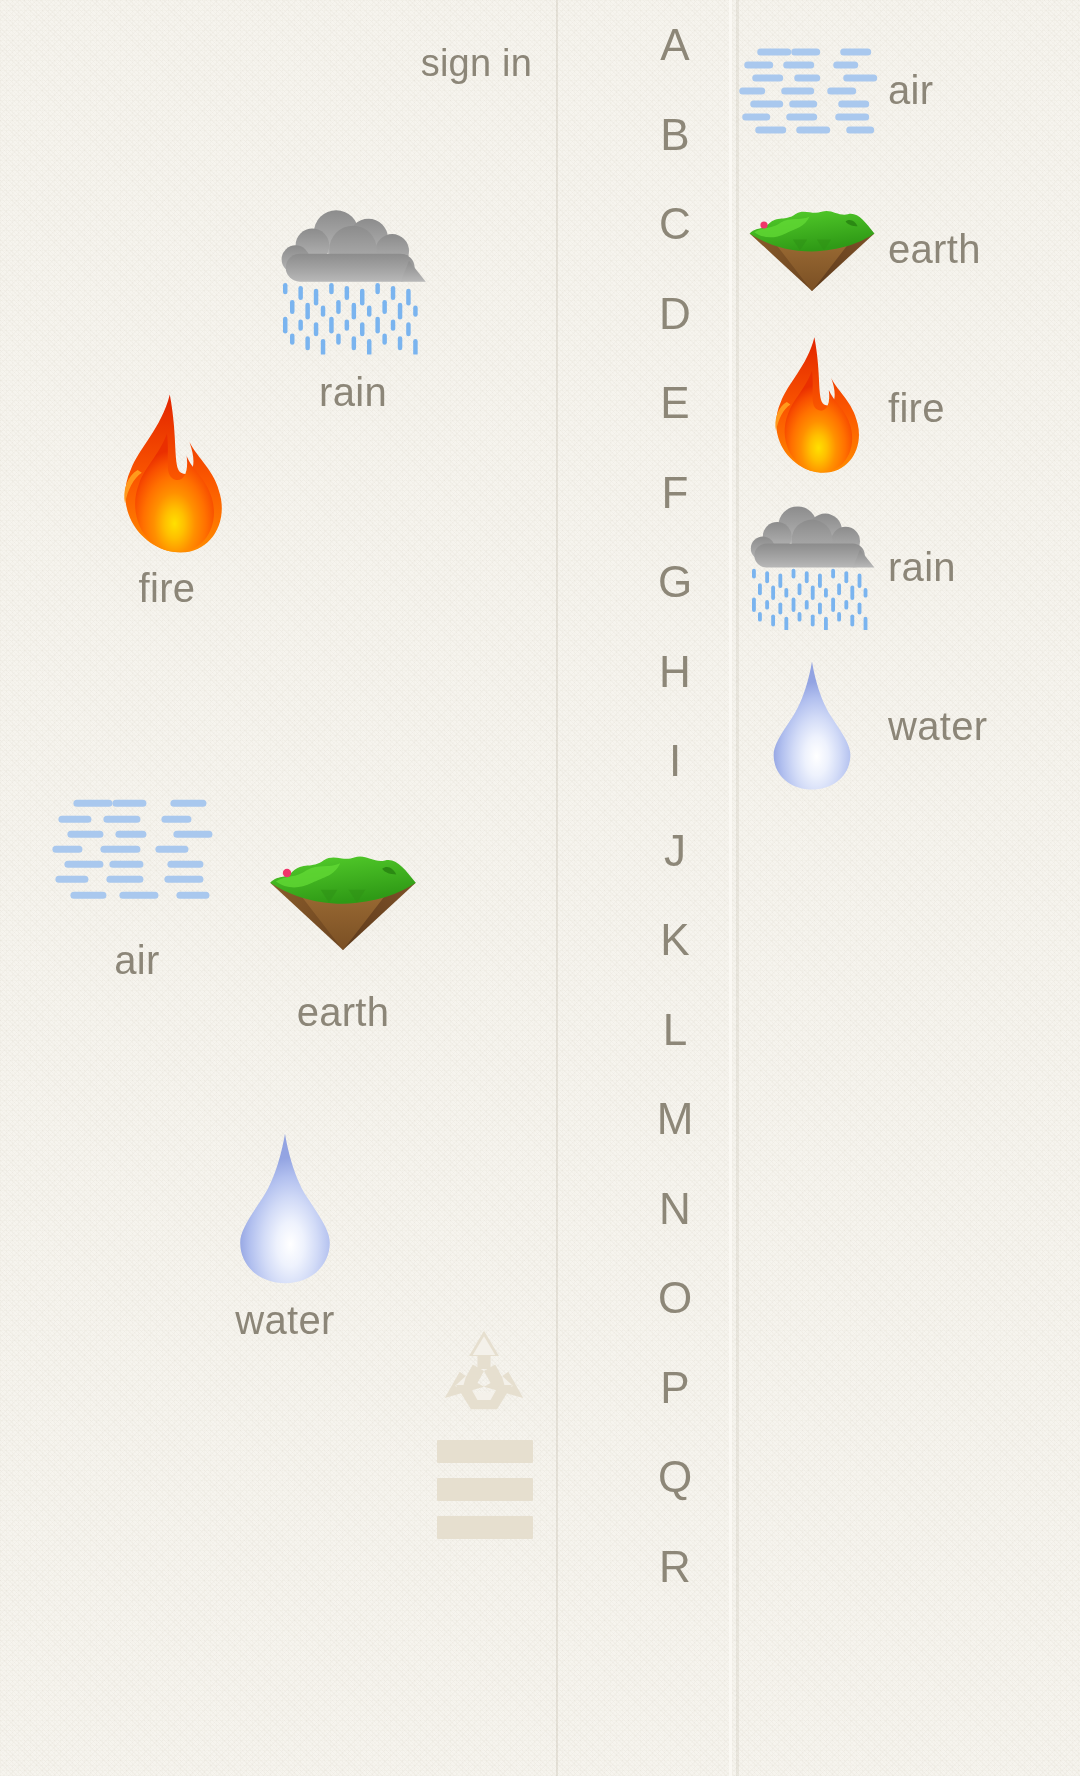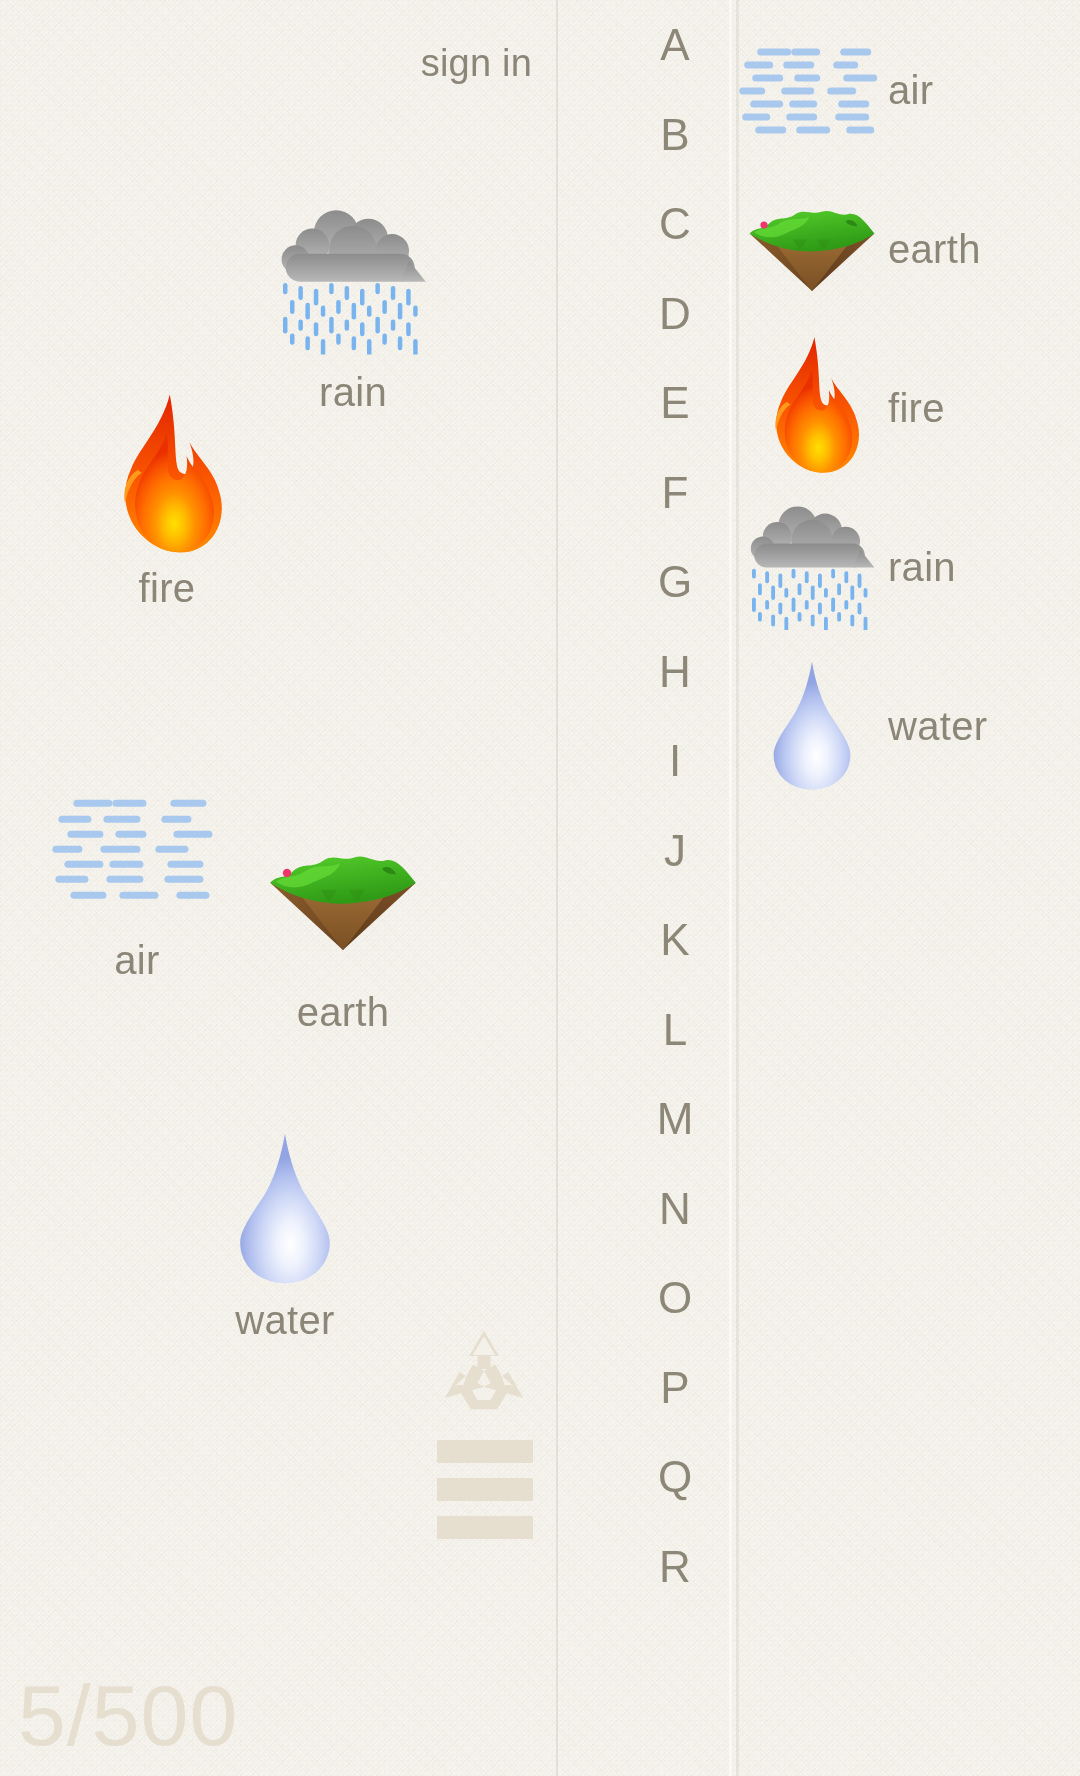--- a/index.html
+++ b/index.html
@@ -342,21 +342,20 @@
                     <stop offset="100%" stop-color="#93a4e2"></stop>
                   </radialGradient>
                 </defs>
                 <path d="M42 2 C 42 2 38 30 26 48 C 16 63 10 72 10 80 C 10 97 24 109 42 109 C 60 109 74 97 74 80 C 74 72 68 63 58 48 C 46 30 42 2 42 2 Z" fill="url(#wg140)"></path>
               </svg></div>
           </span>
           <span class="cap">water</span>
         </div>
       </div>
 
-    <div class="counter">5/500</div>
 
     <div class="tool-recycle">
       <svg viewBox="0 0 100 92" width="94" height="86" aria-hidden="true">
         <g fill="#e6dfcf">
           <path d="M50 4 L66 31 L57 31 L57 45 L43 45 L43 31 L34 31 Z"></path>
           <path d="M50 10 L62 30 L38 30 Z" fill="#f4f1ea"></path>
           <path d="M8 76 L24 48 L31 53 L38 40 L50 47 L43 60 L50 64 Z"></path>
           <path d="M19 63 L31 52 L27 66 Z" fill="#f4f1ea"></path>
           <path d="M92 76 L76 48 L69 53 L62 40 L50 47 L57 60 L50 64 Z"></path>
           <path d="M81 63 L69 52 L73 66 Z" fill="#f4f1ea"></path>

